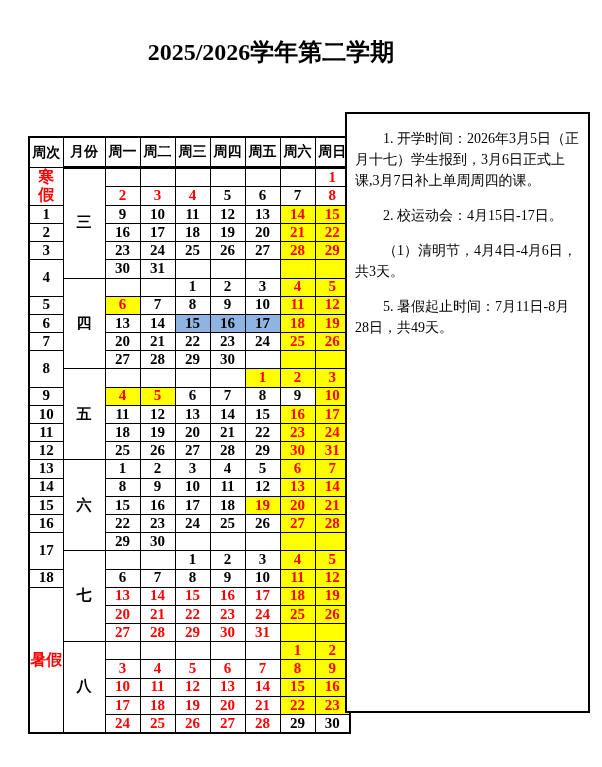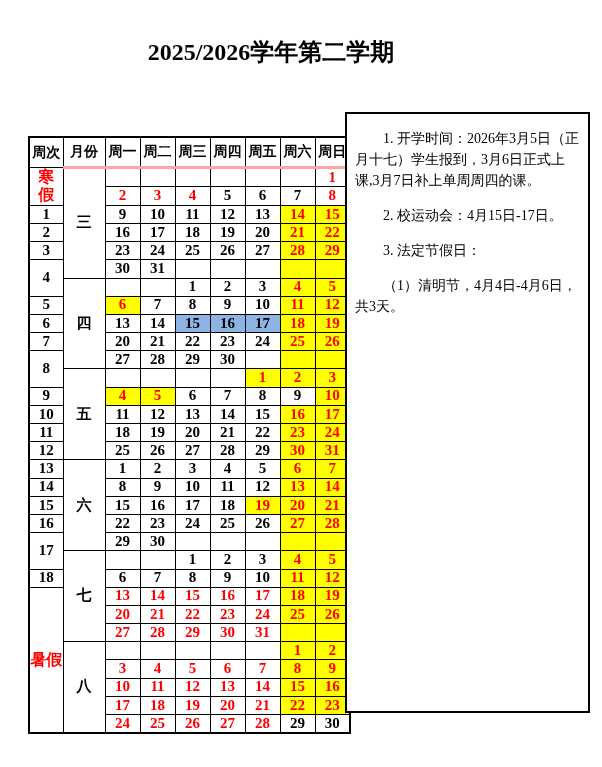--- a/index.html
+++ b/index.html
@@ -14,21 +14,21 @@
   
   table.cal{
     position:absolute;left:28px;top:112px;
     border-collapse:collapse;table-layout:fixed;border:2px solid #000;margin-top:24px;
   }
   table.cal th,table.cal td{
     border:1px solid #000;text-align:center;vertical-align:middle;
     padding:0;overflow:hidden;
   }
   table.cal th{height:28px;font-size:14px;font-weight:bold;}
-  table.cal th:not(:first-child){border-bottom:3px solid #fca5a5;}
+  table.cal th:not(:first-child){border-bottom:3px solid #000000;}
   table.cal td{height:17.2px;font-size:15px;font-weight:bold;line-height:1.05;}
   td.t{border-top:3px solid #000;}
   td.mo{font-size:20px;}
   td.wk{font-size:15px;}
   td.wk.lbl{font-size:16px;white-space:pre-line;line-height:1.15;}
   .red{color:var(--red,#FF0000);}
   .bg-y{background:var(--yellow,#FFFF00);}
   .bg-b{background:var(--blue,#8DB4E2);}
   
   .notes{
@@ -377,15 +377,15 @@
         <td class="red">28</td>
         <td class="">29</td>
         <td class="">30</td>
       </tr>
     </tbody>
 </table>
 
 <div class="notes">
     <p>1. 开学时间：2026年3月5日（正月十七）学生报到，3月6日正式上课,3月7日补上单周周四的课。</p>
     <p>2. 校运动会：4月15日-17日。</p>
-    <p>3. 法定节假日：</p>
     <p>（1）清明节，4月4日-4月6日，共3天。</p>
+    <p>5. 暑假起止时间：7月11日-8月28日，共49天。</p>
   </div>
 
 </body></html>

